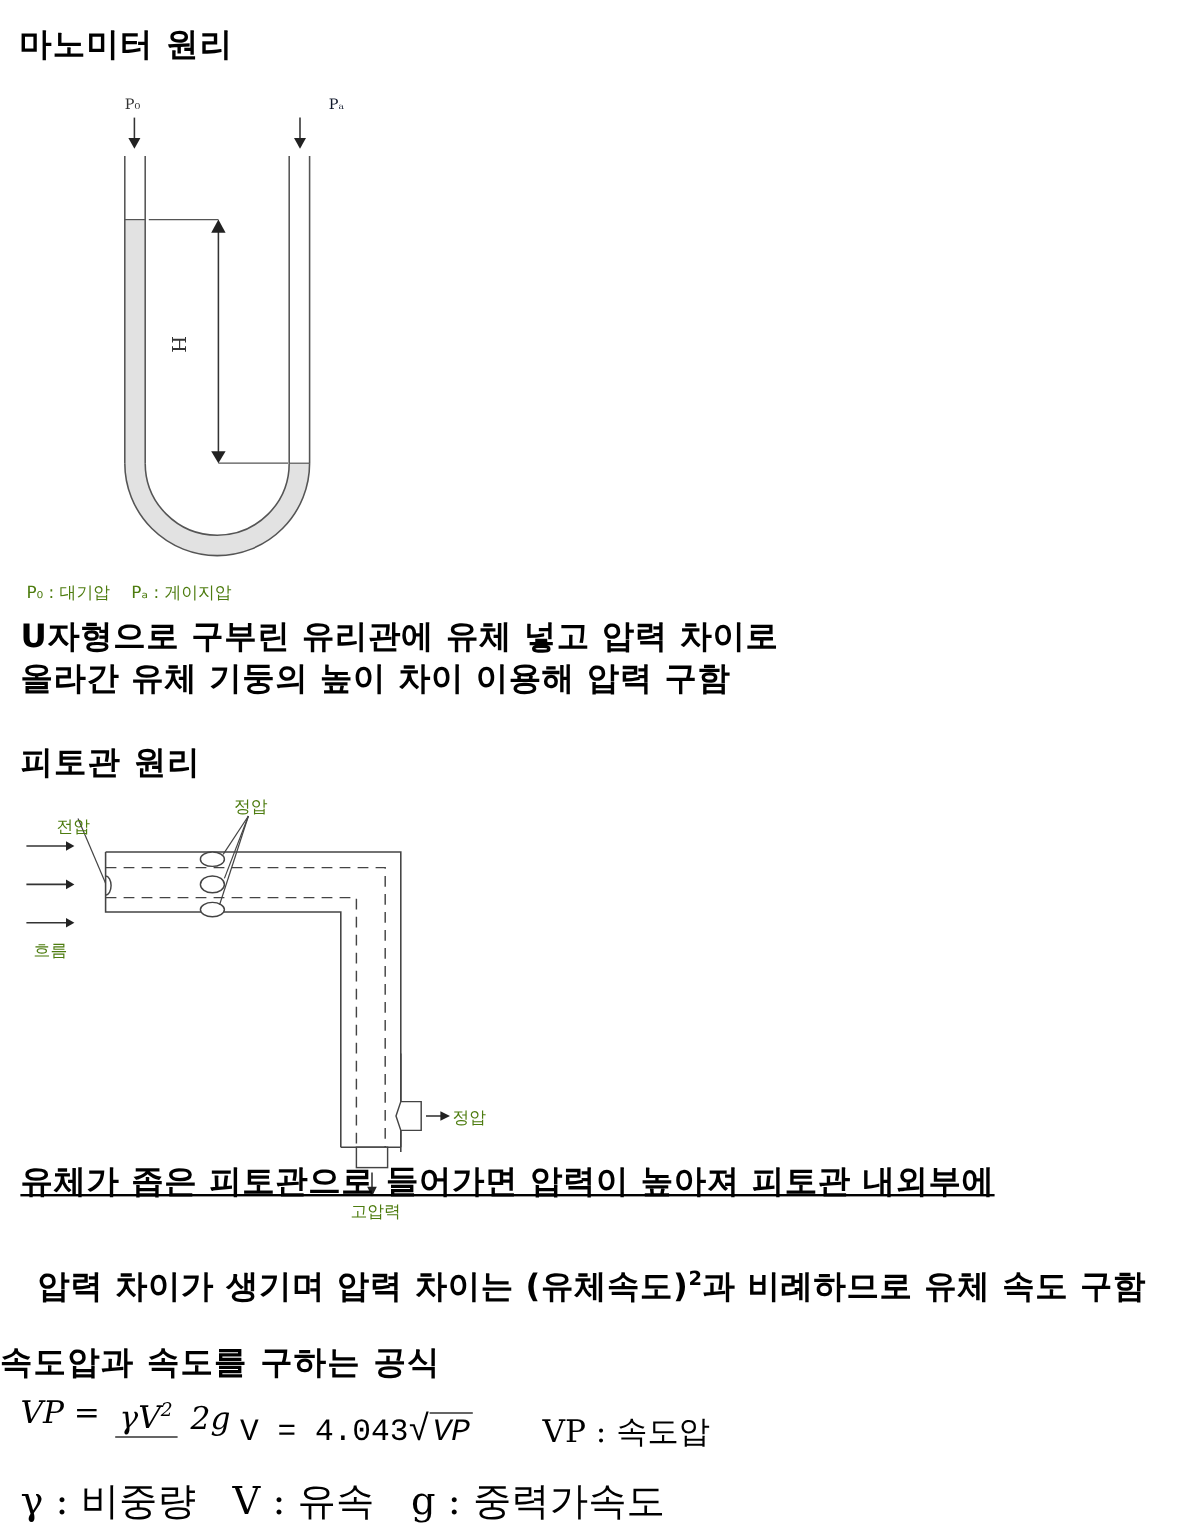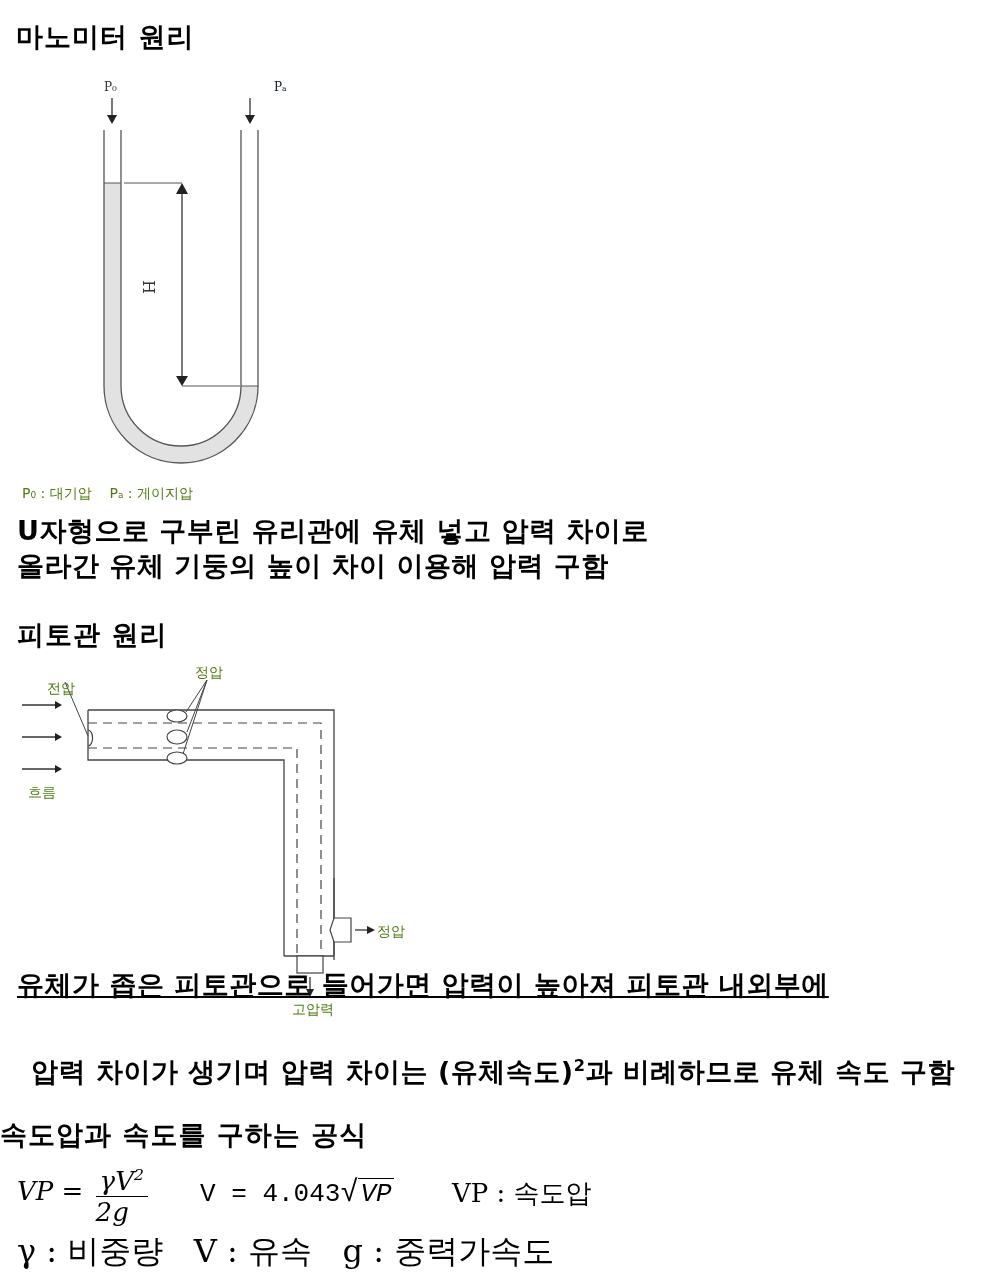--- a/index.html
+++ b/index.html
@@ -4,21 +4,21 @@
 <style>
   html, body { margin:0; padding:0; background:#ffffff; }
   body { width:998px; height:1272px; position:relative; overflow:hidden; color:#000; font-family:"DejaVu Sans", sans-serif; }
   .abs { position:absolute; }
   .h { font-weight:bold; font-size:27px; letter-spacing:1px; white-space:nowrap; }
   .body-text { font-weight:bold; font-size:27px; line-height:32px; white-space:nowrap; letter-spacing:0.5px; }
   .cap { font-family:"DejaVu Sans", sans-serif; font-size:14px; color:#4d7c0f; white-space:nowrap;text-align:center; }
   .serif { font-family:"DejaVu Serif", serif; }
   .formula { font-family:"DejaVu Serif", serif; font-size:26px; white-space:nowrap; }
   .it { font-style:italic; }
-  .frac { display:inline-flex; flex-direction:column; align-items:flex-start; vertical-align:middle; margin:0 4px; }
+  .frac { display:inline-flex; flex-direction:row; align-items:flex-end; vertical-align:middle; margin:0 4px;gap:11px; }
   .frac .num { border-bottom:1.5px solid #000; padding:0 4px; line-height:30px; }
   .frac .den { line-height:30px; }
   .sqrt { border-top:1.5px solid #000; padding:0 2px; }
   sup { font-size:0.6em; }
 </style>
 </head>
 <body>
 
 <div class="abs h" style="left:16px;top:4px;margin-top:15px;">마노미터 원리</div>
 

